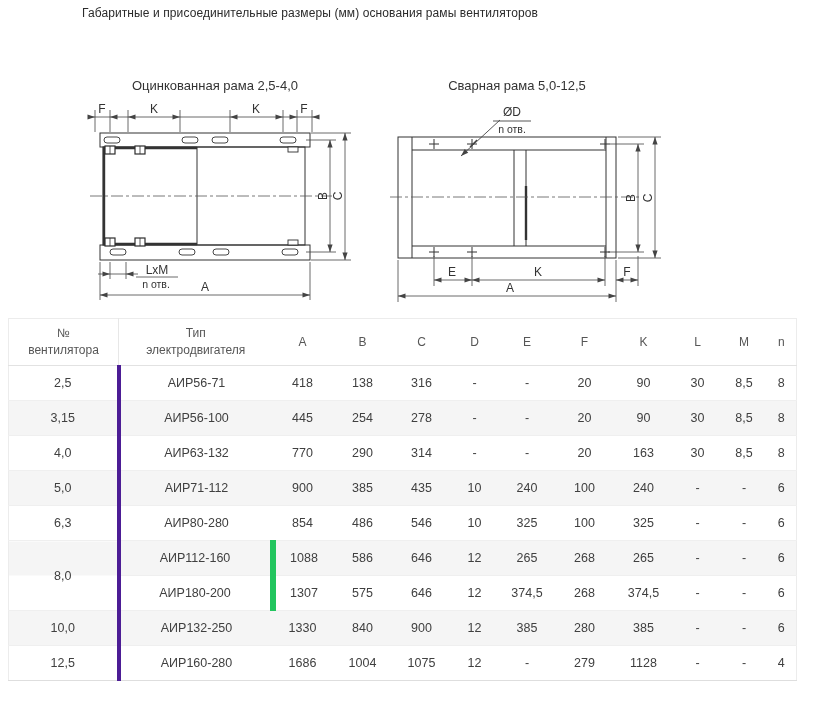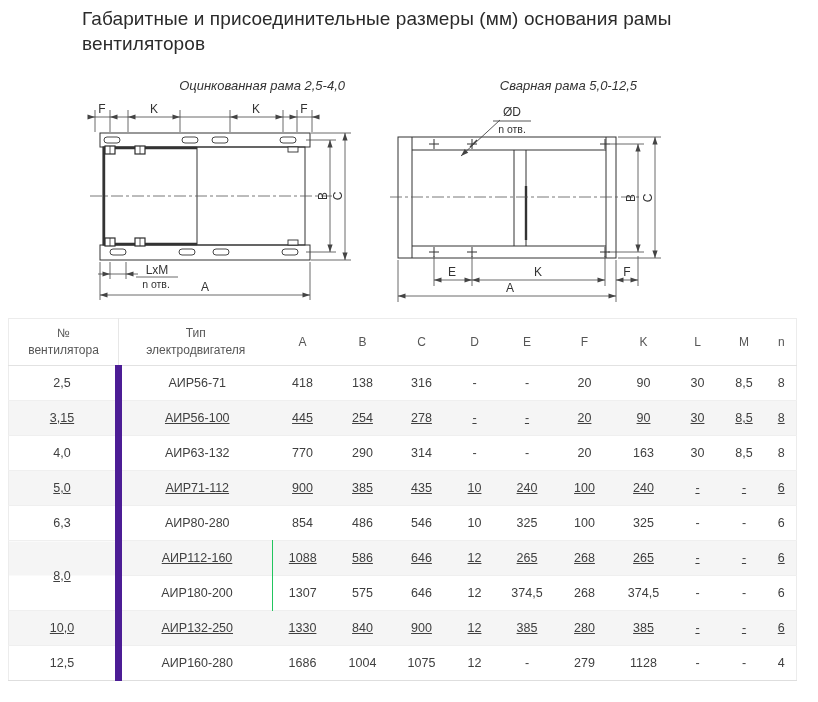--- a/index.html
+++ b/index.html
@@ -2,24 +2,24 @@
 <html><head>
 <meta charset="utf-8">
 <style>
   html,body{margin:0;padding:0;}
   body{
     width:818px;height:702px;position:relative;overflow:hidden;background:#fff;
     font-family:"Liberation Sans","DejaVu Sans",sans-serif;
   }
   .page-title{
     position:absolute;left:82px;top:6px;width:620px;margin:0;
-    font-size:19px;font-weight:400;color:#2b2b2b;line-height:1.32;letter-spacing:.1px;
+    font-size:12px;font-weight:400;color:#2b2b2b;line-height:1.32;letter-spacing:.1px;
   }
   .caption{
-    position:absolute;top:78px;font-size:13px;color:#333;text-align:right;font-style:italic;
+    position:absolute;top:78px;font-size:13px;color:#333;text-align:center;
   }
   .caption-left{left:85px;width:260px;}
   .caption-right{left:397px;width:240px;}
   .drawing{position:absolute;top:94px;}
   .drawing-left{left:80px;}
   .drawing-right{left:390px;}
   svg text{font-family:"Liberation Sans","DejaVu Sans",sans-serif;fill:#333;font-size:12px;}
   svg text.small{font-size:10.5px;}
   .dim-table{
     position:absolute;left:8px;top:318px;width:788px;
@@ -30,24 +30,24 @@
   .dim-table th{
     font-weight:400;color:#565656;font-size:12px;line-height:1.4;
     height:46px;padding:0 2px;text-align:center;vertical-align:middle;
     white-space:pre-line;border-bottom:1px solid #e2e2e2;
   }
   .dim-table th:first-child{border-right:1px solid #e7e7e7;}
   .dim-table td{
     text-align:center;height:34px;padding:0 2px;border-top:1px solid #efefef;
     vertical-align:middle;
   }
-  .dim-table tr.shade td{background:#f5f5f5;text-decoration:underline;}
-  .dim-table td.size-cell{border-right:7px solid #4c1d95;}
+  .dim-table tr.shade td{background:#f5f5f5;}
+  .dim-table td.size-cell{border-right:4px solid #4c1d95;}
   .dim-table td.half-shade{background:linear-gradient(#f5f5f5 50%,#ffffff 50%) !important;margin-left:36px;}
-  .dim-table td.split{border-right:1px solid #22c55e;}
+  .dim-table td.split{border-right:6px solid #22c55e;}
 </style>
 </head>
 <body>
 
 <h1 class="page-title">Габаритные и присоединительные размеры (мм) основания рамы вентиляторов</h1>
 
 <div class="caption caption-left">Оцинкованная рама 2,5-4,0</div>
 <div class="caption caption-right">Сварная рама 5,0-12,5</div>
 
 <svg class="drawing drawing-left" width="285" height="212" viewBox="0 0 285 212">

